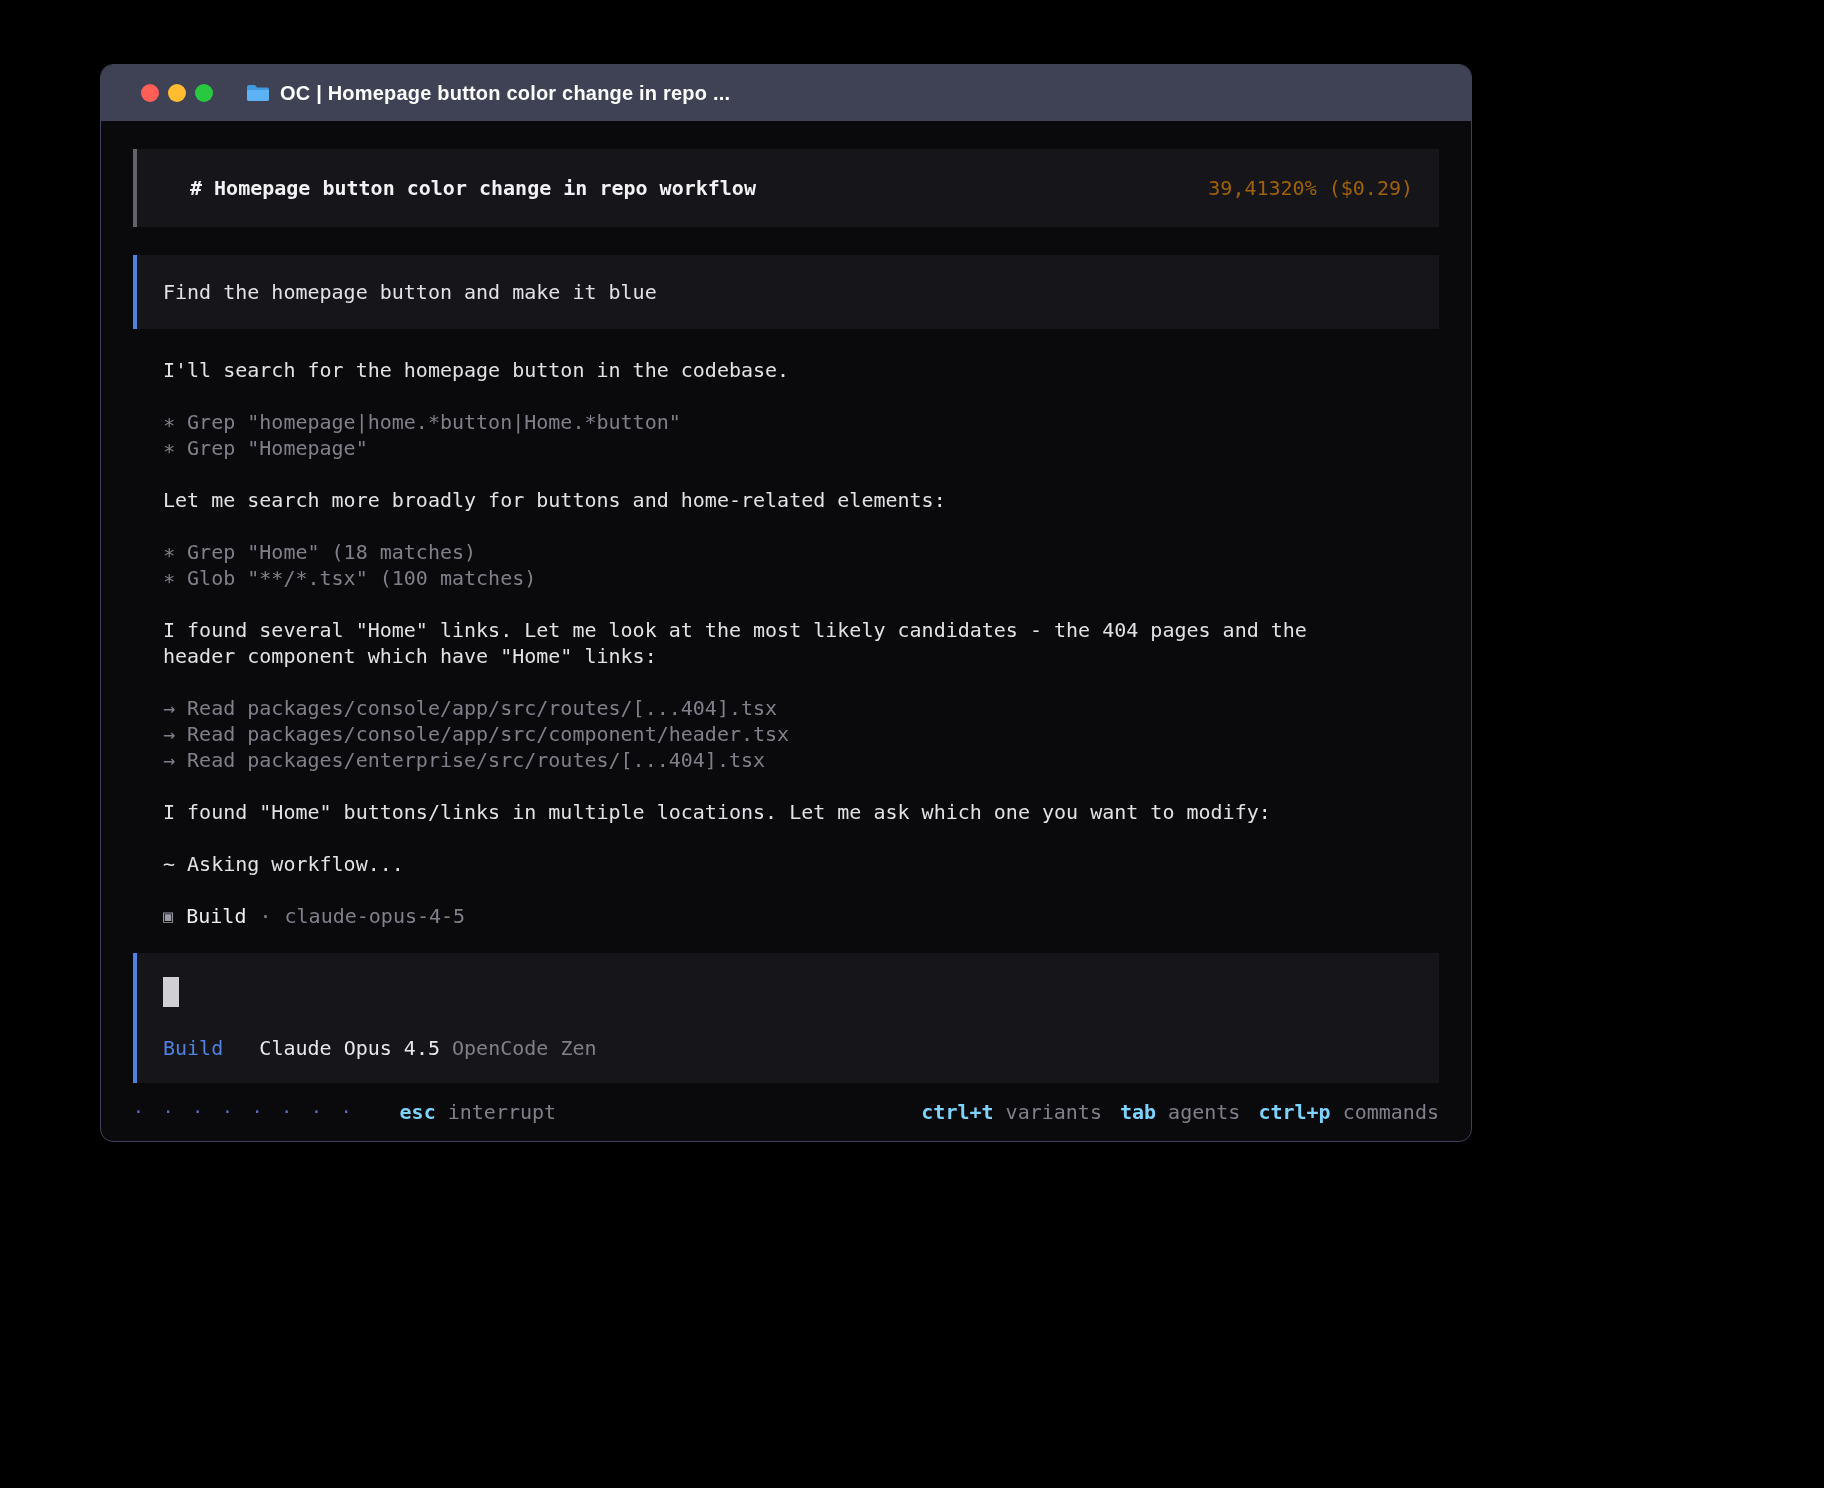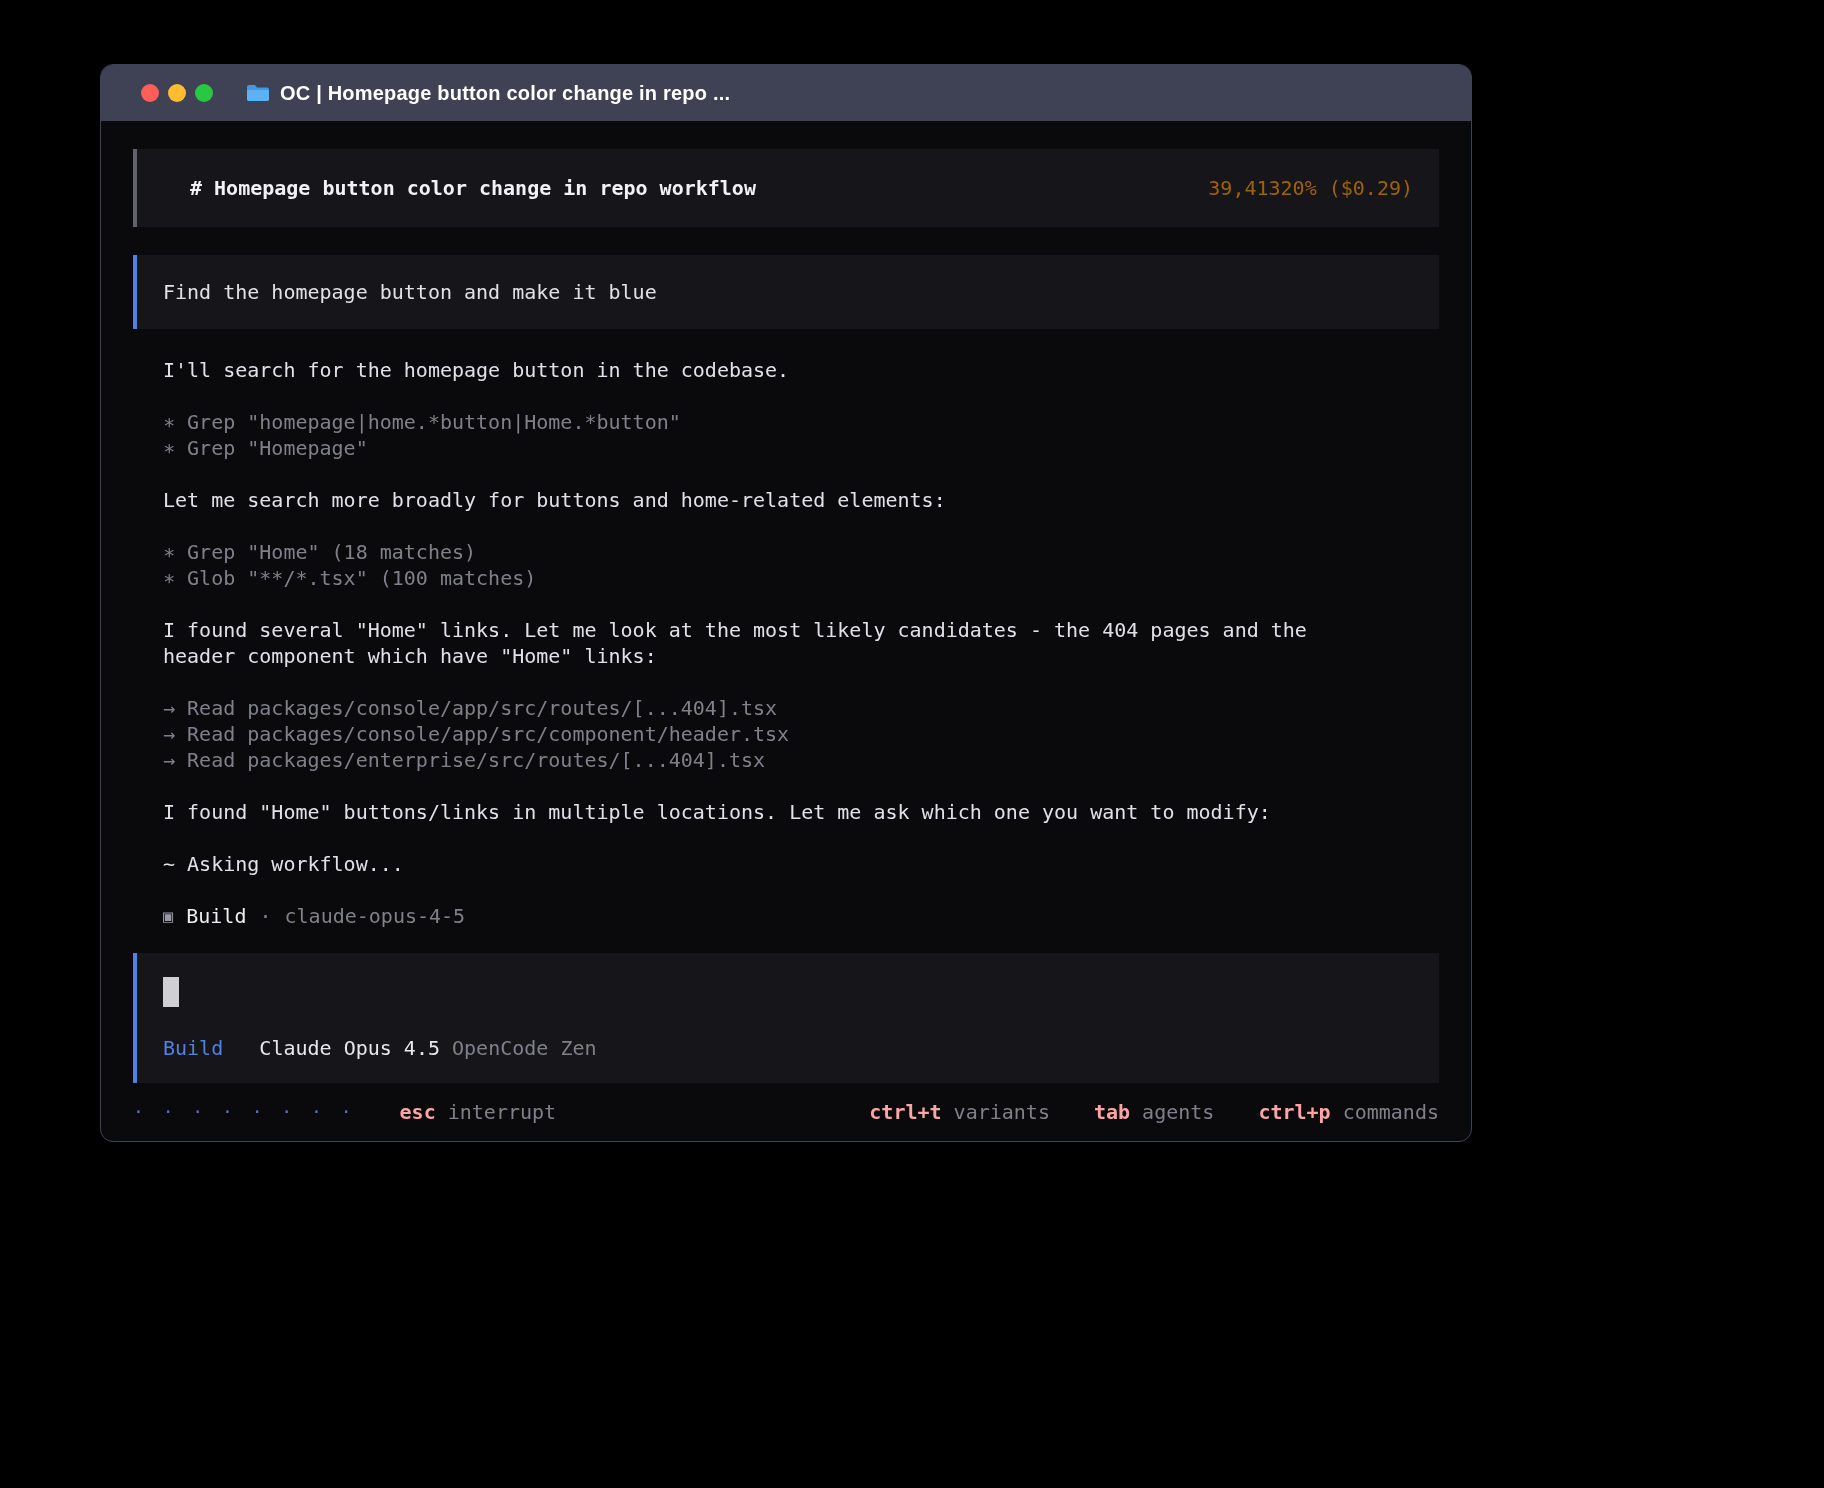--- a/index.html
+++ b/index.html
@@ -104,23 +104,23 @@
     margin-top: 16px;
     display: flex;
     justify-content: space-between;
     align-items: center;
     padding: 0 0 8px 0;
     font-size: 20px;
   }
   .statusbar .sb-left { display: flex; align-items: center; gap: 44px; }
   .spinner { color: #5b6fc9; font-size: 18px; letter-spacing: 4px; white-space: pre; }
   .hint { white-space: pre; }
-  .hint .key { color: #fca5a5; font-weight: bold; }
+  .hint .key { color: #7dd3fc; font-weight: bold; }
   .hint .label { color: #80808a; }
-  .statusbar .sb-right { display: flex; gap: 44px; }
+  .statusbar .sb-right { display: flex; gap: 18px; }
 </style>
 </head>
 <body>
 
 <div class="window">
 
   <div class="titlebar">
     <span class="light red"></span>
     <span class="light yellow"></span>
     <span class="light green"></span>

